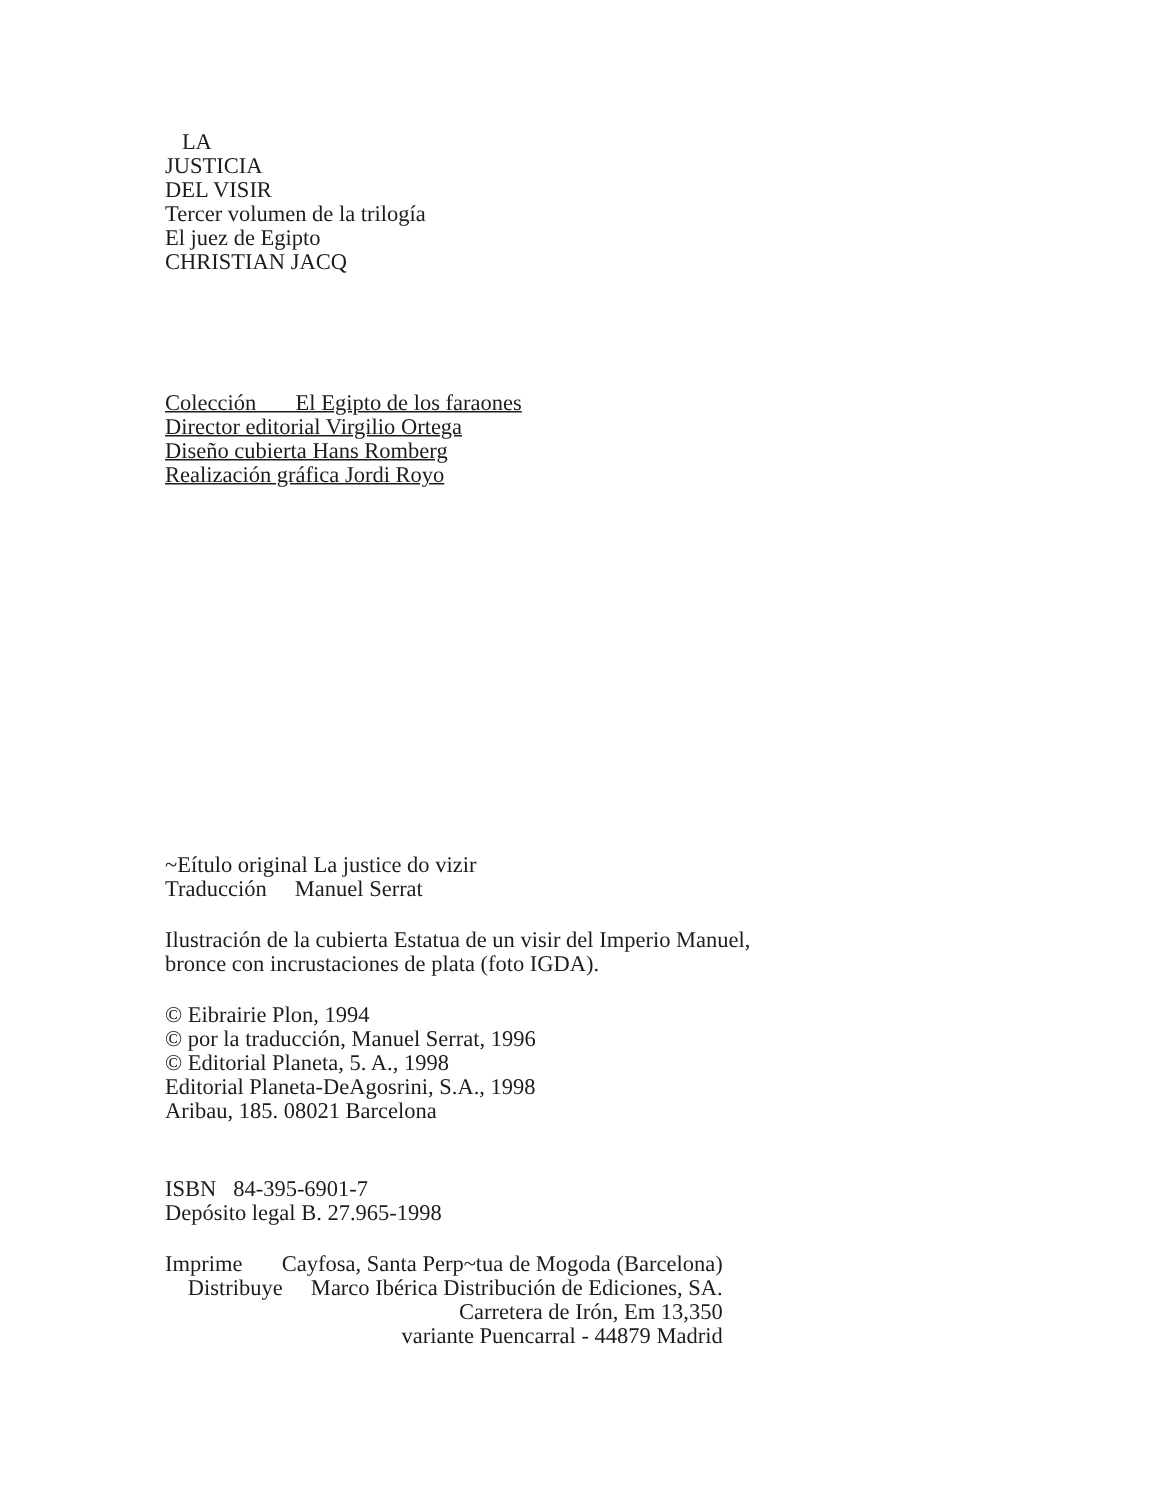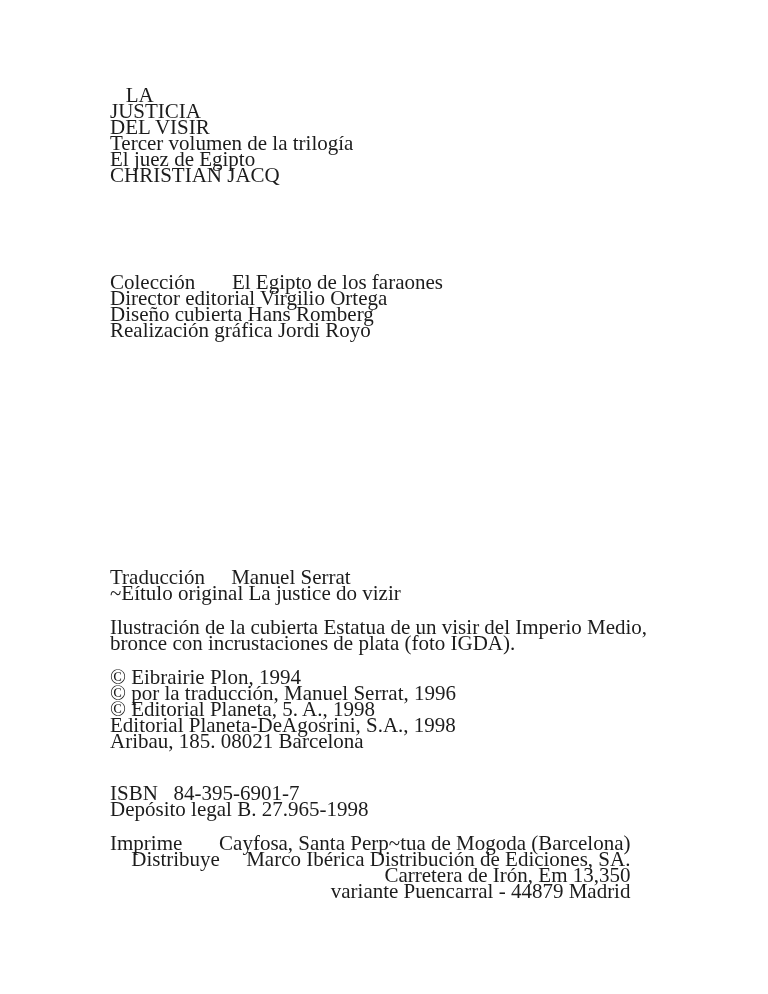--- a/index.html
+++ b/index.html
@@ -7,34 +7,34 @@
     padding: 0;
     background: #ffffff;
   }
   .page {
     position: relative;
     width: 768px;
     height: 994px;
     background: #ffffff;
     overflow: hidden;
     font-family: "Liberation Serif", "DejaVu Serif", serif;
-    font-size: 21px;
+    font-size: 15px;
     line-height: 16px;
     color: #1c1c1c;
   }
   .block {
     position: absolute;
     left: 110px;
   }
   .line {
     white-space: pre;
     height: 16px;
   }
   .b-title        { top: 87px;  }
-  .b-credits      { top: 274px; }
+  .b-credits      { top: 261px; text-decoration: underline; }
   .b-rights       { top: 521px; }
   .b-original     { top: 569px; }
   .b-illustration { top: 619px; }
   .b-copyright    { top: 669px; }
   .b-isbn         { top: 785px; }
   .b-printing     { top: 835px; text-align: right; }
 </style>
 </head>
 <body>
 
@@ -51,26 +51,26 @@
 
   <section class="block b-credits">
     <div class="line">Colección       El Egipto de los faraones</div>
     <div class="line">Director editorial Virgilio Ortega</div>
     <div class="line">Diseño cubierta Hans Romberg</div>
     <div class="line">Realización gráfica Jordi Royo</div>
   </section>
 
 
   <section class="block b-original">
+    <div class="line">~Eítulo original La justice do vizir</div>
     <div class="line">Traducción     Manuel Serrat</div>
-    <div class="line">~Eítulo original La justice do vizir</div>
   </section>
 
   <section class="block b-illustration">
-    <div class="line">Ilustración de la cubierta Estatua de un visir del Imperio Medio,</div>
+    <div class="line">Ilustración de la cubierta Estatua de un visir del Imperio Manuel,</div>
     <div class="line">bronce con incrustaciones de plata (foto IGDA).</div>
   </section>
 
   <section class="block b-copyright">
     <div class="line">© Eibrairie Plon, 1994</div>
     <div class="line">© por la traducción, Manuel Serrat, 1996</div>
     <div class="line">© Editorial Planeta, 5. A., 1998</div>
     <div class="line">Editorial Planeta-DeAgosrini, S.A., 1998</div>
     <div class="line">Aribau, 185. 08021 Barcelona</div>
   </section>

